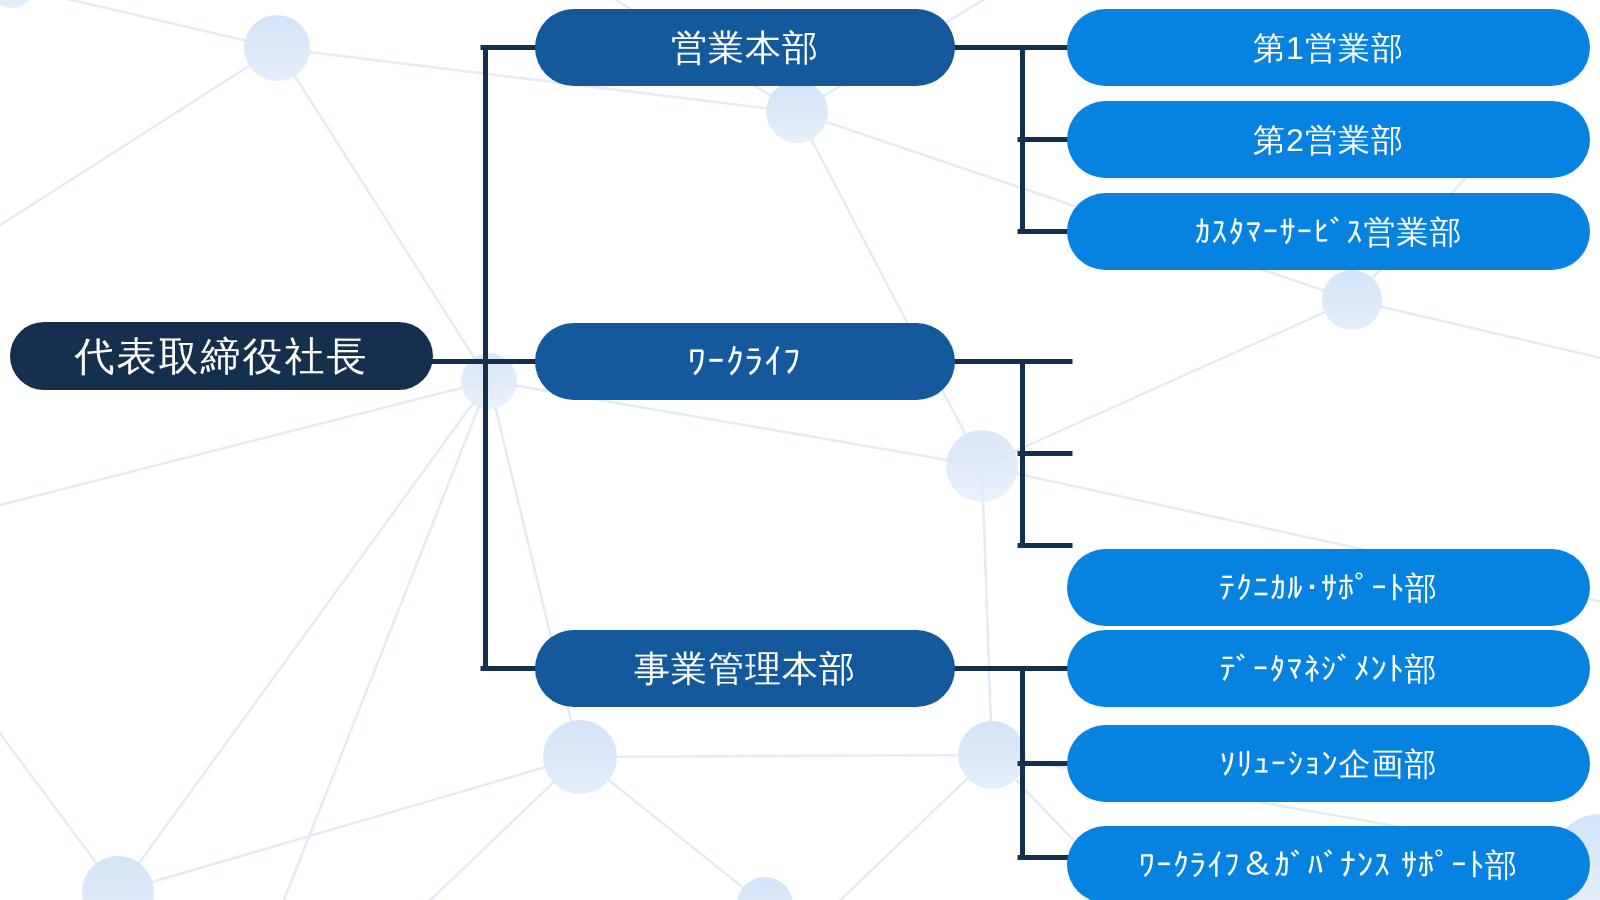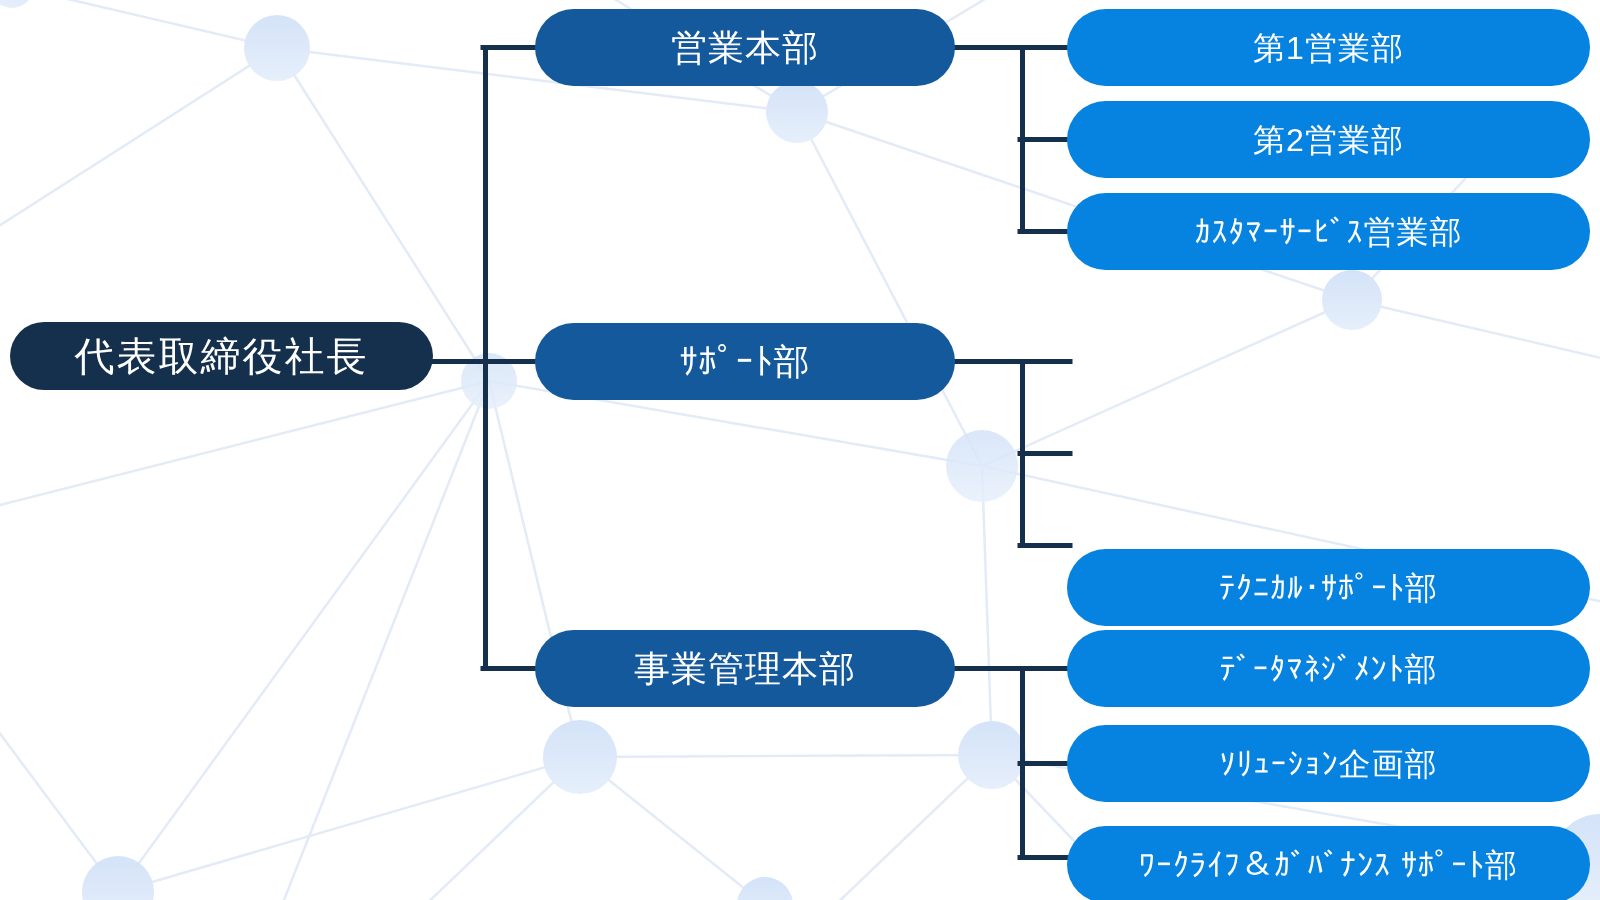--- a/index.html
+++ b/index.html
@@ -99,21 +99,21 @@
       <path d="M950 668.5 H1070"></path>
       <path d="M1022.5 668.5 V857.5"></path>
       <path d="M1020 763.5 H1070"></path>
       <path d="M1020 857.5 H1070"></path>
     </g>
   </svg>
 
   <div class="pill root">代表取締役社長</div>
 
   <div class="pill division d0">営業本部</div>
-  <div class="pill division d1">ｻﾎﾟｰﾄ部</div>
+  <div class="pill division d1">ﾜｰｸﾗｲﾌ</div>
   <div class="pill division d2">事業管理本部</div>
 
   <div class="pill dept g1a">第1営業部</div>
   <div class="pill dept g1b">第2営業部</div>
   <div class="pill dept g1c">ｶｽﾀﾏｰｻｰﾋﾞｽ営業部</div>
 
   <div class="pill dept g2c">ﾃｸﾆｶﾙ･ｻﾎﾟｰﾄ部</div>
 
   <div class="pill dept g3a">ﾃﾞｰﾀﾏﾈｼﾞﾒﾝﾄ部</div>
   <div class="pill dept g3b">ｿﾘｭｰｼｮﾝ企画部</div>

